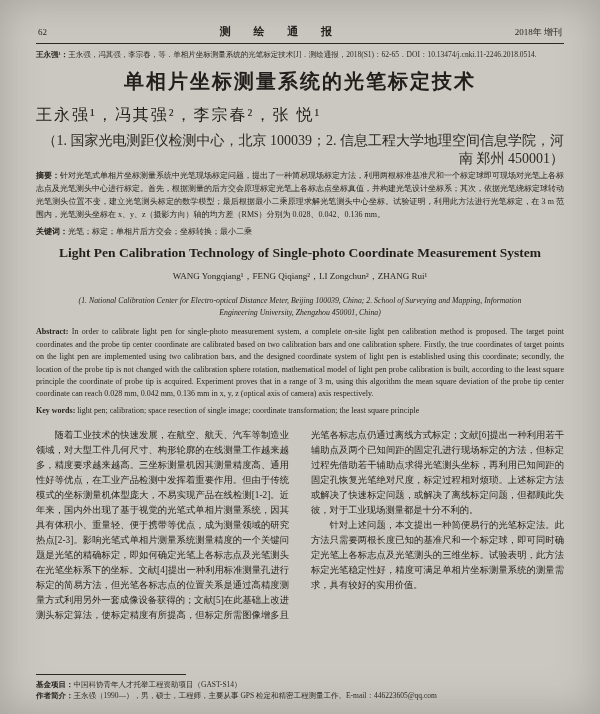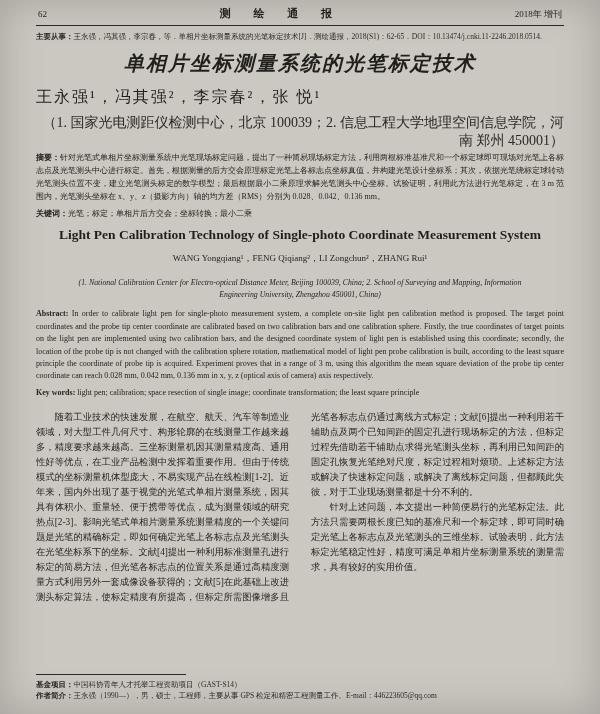--- a/index.html
+++ b/index.html
@@ -5,39 +5,39 @@
   * { margin: 0; padding: 0; box-sizing: border-box; }
   html, body { background: #9a978f; }
   .page {
     position: relative;
     width: 600px;
     height: 714px;
     margin: 0 auto;
     background: #cbc8c1;
     color: #211f1c;
     font-family: "Liberation Serif", "DejaVu Serif", serif;
-    padding: 6px 36px 10px 36px;
+    padding: 24px 36px 10px 36px;
     overflow: hidden;
     box-shadow: inset 0 0 40px rgba(90,88,82,.35);
   }
   
   .hdr {
     display: flex; align-items: baseline; justify-content: space-between;
     font-size: 9px; padding: 0 2px 4px 2px;
   }
   .hdr .journal { font-size: 11px; letter-spacing: 10px; font-weight: bold; }
   .hdr-rule { border-top: 1px solid #2a2824; margin-bottom: 5px; }
   
   .citation {
     font-size: 7.5px; line-height: 1.5; text-align: justify;
     color: #2b2925; margin-bottom: 8px;
   }
   .citation b { font-weight: bold; }
   
-  .title-cn { text-align: center; font-size: 20px; font-weight: bold; letter-spacing: 2px; margin: 6px 0 10px 0; font-style: italic; }
+  .title-cn { text-align: center; font-size: 20px; font-weight: bold; letter-spacing: 2px; margin: 6px 0 10px 0; }
   .authors-cn { font-size: 16px; letter-spacing: 2px; margin-bottom: 6px; }
   .affil-cn { text-align: right; font-size: 14px; color: #2b2925; margin-bottom: 2px; }
   
   .block { font-size: 8px; line-height: 1.62; text-align: justify; color: #26241f; }
   .block b { font-weight: bold; }
   .abstract-cn { margin-bottom: 4px; }
   .keywords-cn { margin-bottom: 4px; }
   .class-line { display: flex; gap: 26px; font-size: 8px; margin-bottom: 10px; }
   .class-line b { font-weight: bold; }
   
@@ -65,21 +65,21 @@
 <div class="page">
 
   <div class="hdr">
     <span>62</span>
     <span class="journal">测 绘 通 报</span>
     <span>2018年 增刊</span>
   </div>
   <div class="hdr-rule"></div>
 
   <div class="citation">
-    <b>主要从事：</b><span>王永强，冯其强，李宗春，等．单相片坐标测量系统的光笔标定技术[J]．测绘通报，2018(S1)：62-65．DOI：10.13474/j.cnki.11-2246.2018.0514.</span>
+    <b>王永强¹：</b><span>王永强，冯其强，李宗春，等．单相片坐标测量系统的光笔标定技术[J]．测绘通报，2018(S1)：62-65．DOI：10.13474/j.cnki.11-2246.2018.0514.</span>
   </div>
 
   <div class="title-cn">单相片坐标测量系统的光笔标定技术</div>
   <div class="authors-cn">王永强¹，冯其强²，李宗春²，张  悦¹</div>
   <div class="affil-cn">（1. 国家光电测距仪检测中心，北京 100039；2. 信息工程大学地理空间信息学院，河南 郑州 450001）</div>
 
   <div class="block abstract-cn">
     <b>摘要：</b><span>针对光笔式单相片坐标测量系统中光笔现场标定问题，提出了一种简易现场标定方法，利用两根标准基准尺和一个标定球即可现场对光笔上各标志点及光笔测头中心进行标定。首先，根据测量的后方交会原理标定光笔上各标志点坐标真值，并构建光笔设计坐标系；其次，依据光笔绕标定球转动光笔测头位置不变，建立光笔测头标定的数学模型；最后根据最小二乘原理求解光笔测头中心坐标。试验证明，利用此方法进行光笔标定，在 3 m 范围内，光笔测头坐标在 x、y、z（摄影方向）轴的均方差（RMS）分别为 0.028、0.042、0.136 mm。</span>
   </div>
 

